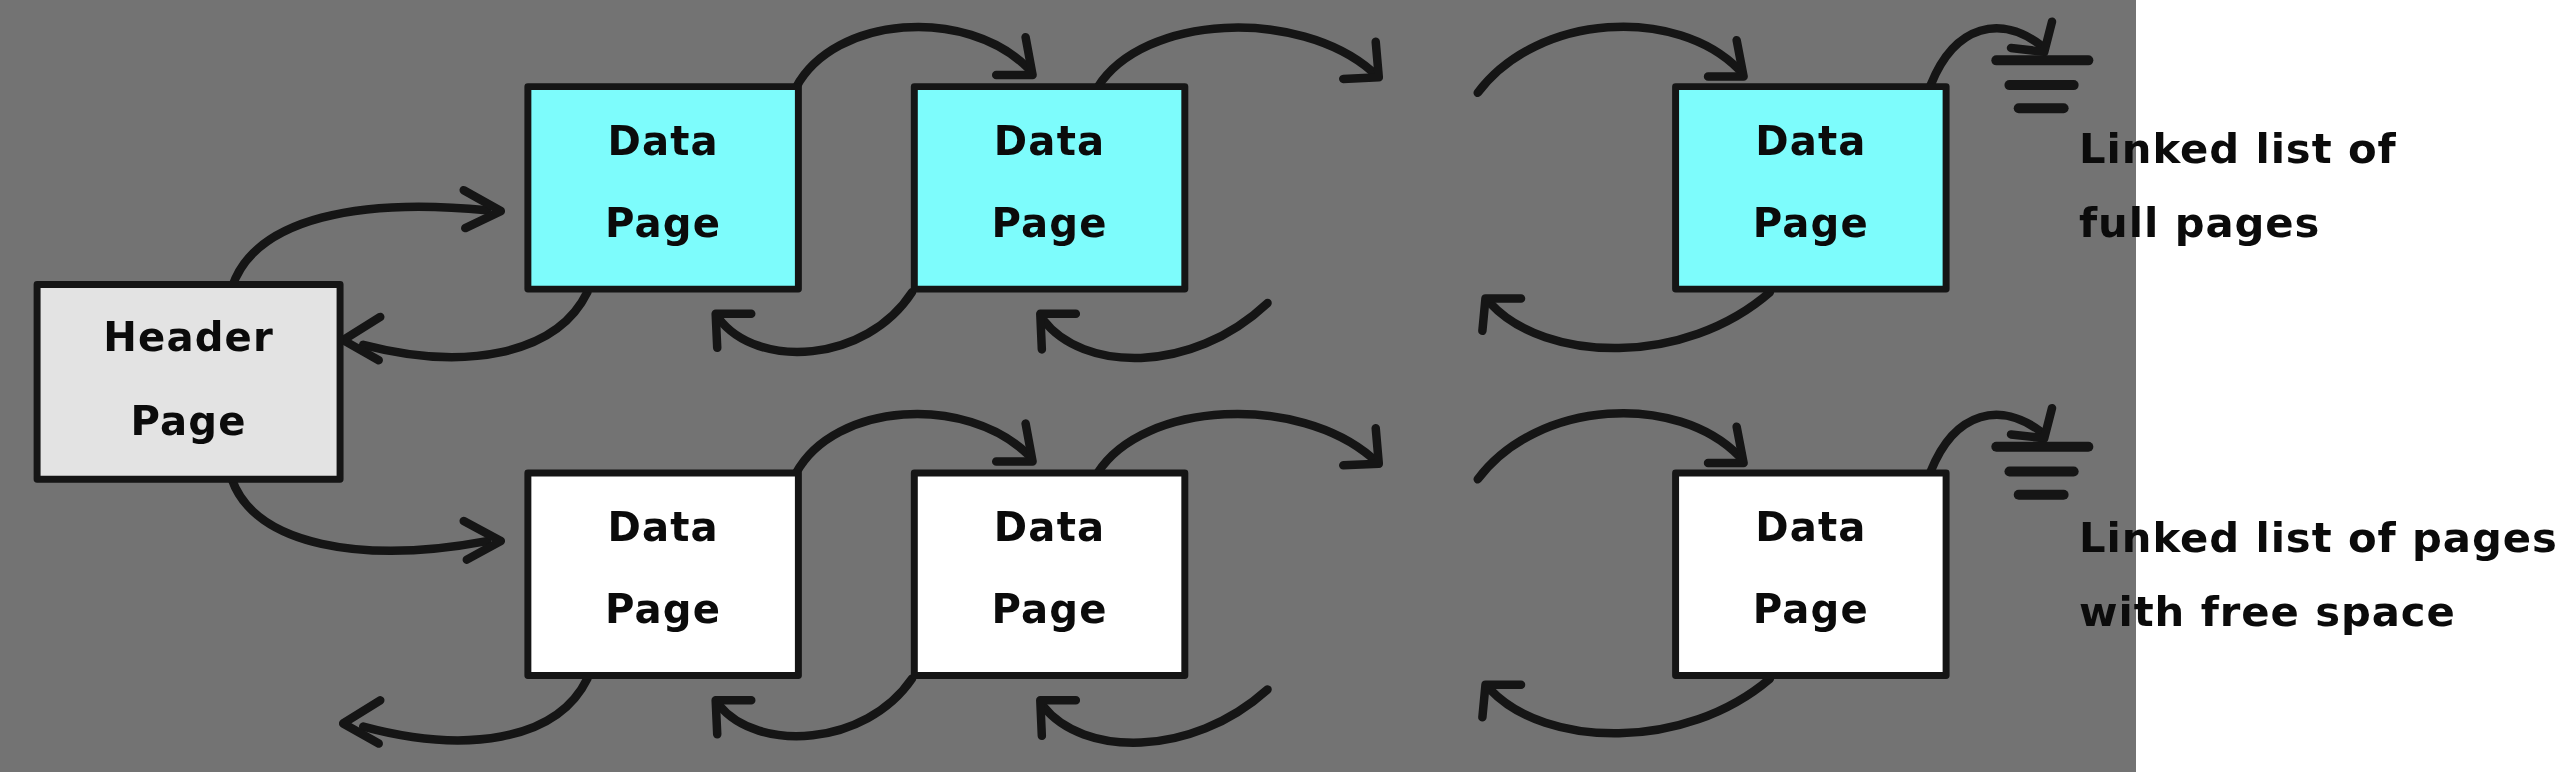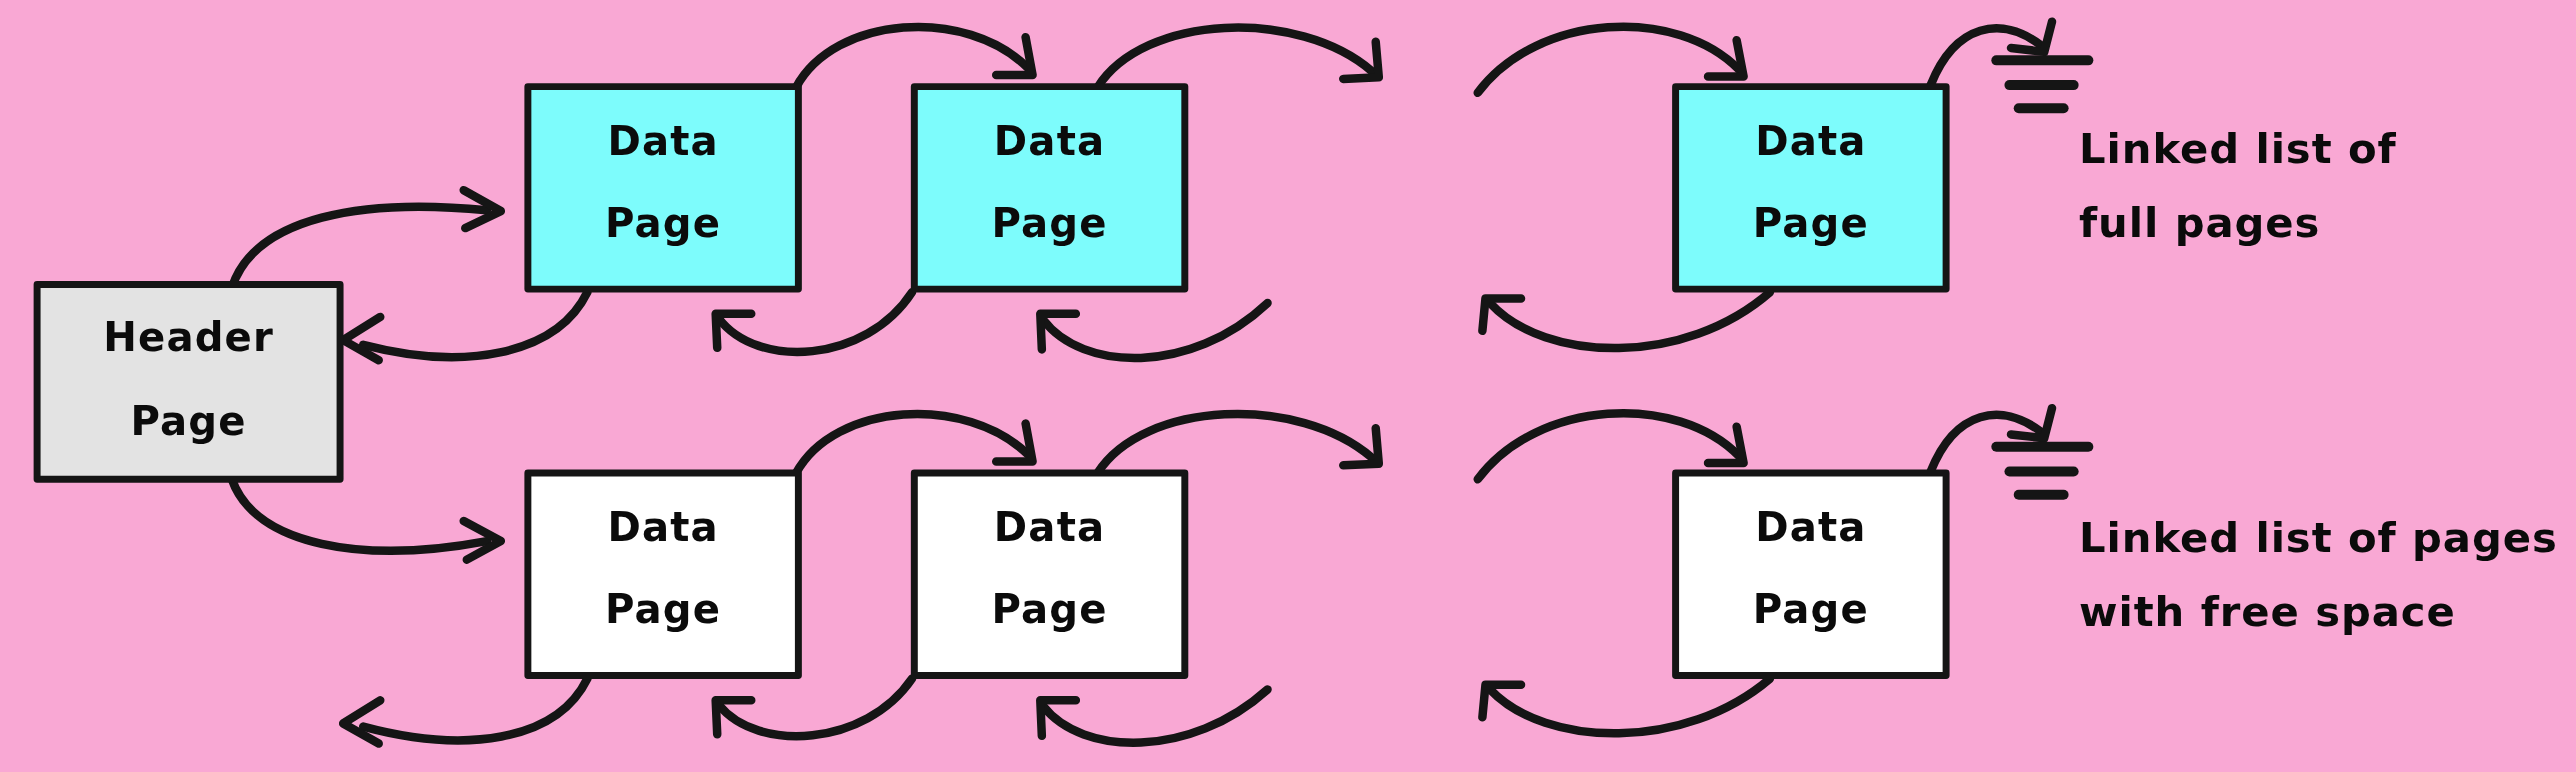--- a/index.html
+++ b/index.html
@@ -8,23 +8,23 @@
     background: #ffffff;
   }
   body {
     width: 2576px;
     height: 773px;
     font-family: "DejaVu Sans", sans-serif;
     overflow: hidden;
   }
   #diagram-root {
     position: relative;
-    width: 2576px;
+    width: 2136px;
     height: 773px;
-    background: #f9a8d4;
+    background: #737373;
   }
   svg#scene {
     position: absolute;
     left: 0;
     top: 0;
     width: 2576px;
     height: 773px;
     display: block;
   }
   .node-box {

